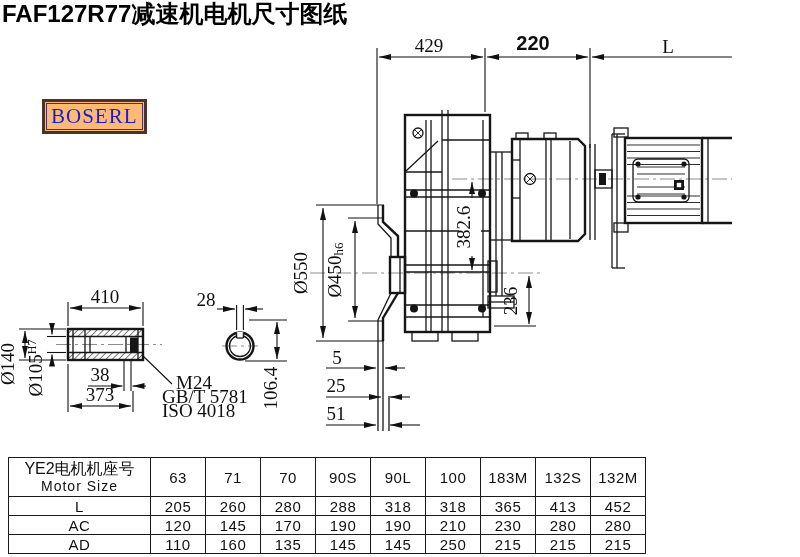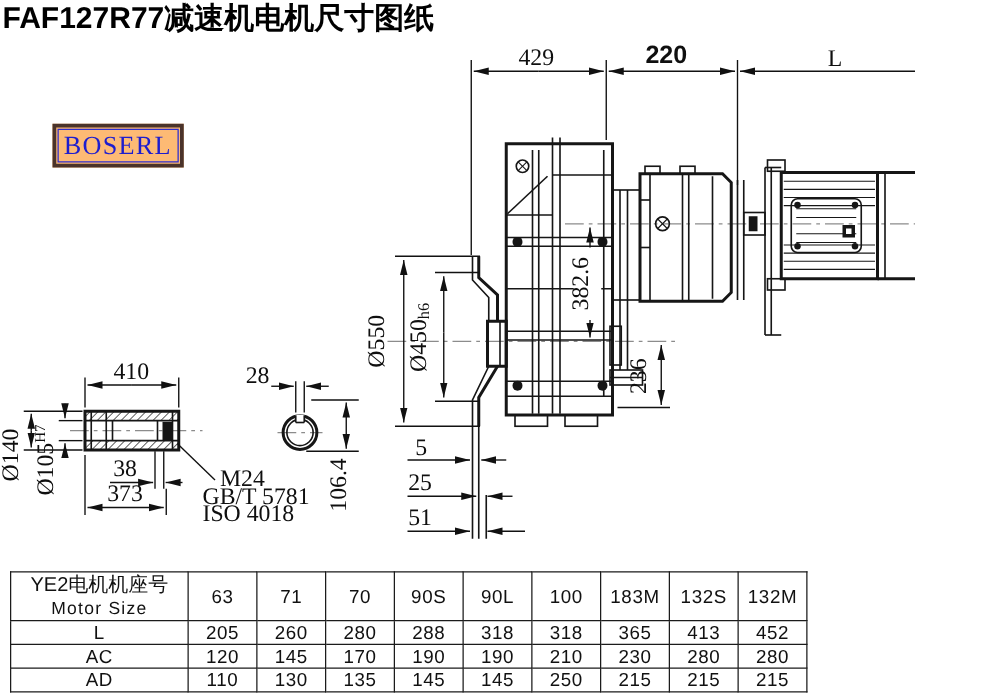--- a/index.html
+++ b/index.html
@@ -351,21 +351,21 @@
       <td class="num">190</td>
       <td class="num">190</td>
       <td class="num">210</td>
       <td class="num">230</td>
       <td class="num">280</td>
       <td class="num">280</td>
     </tr>
     <tr class="row">
       <td class="num">AD</td>
       <td class="num">110</td>
-      <td class="num">130</td>
+      <td class="num">160</td>
       <td class="num">135</td>
       <td class="num">145</td>
       <td class="num">145</td>
       <td class="num">250</td>
       <td class="num">215</td>
       <td class="num">215</td>
       <td class="num">215</td>
     </tr>
   </tbody>
     </table>

